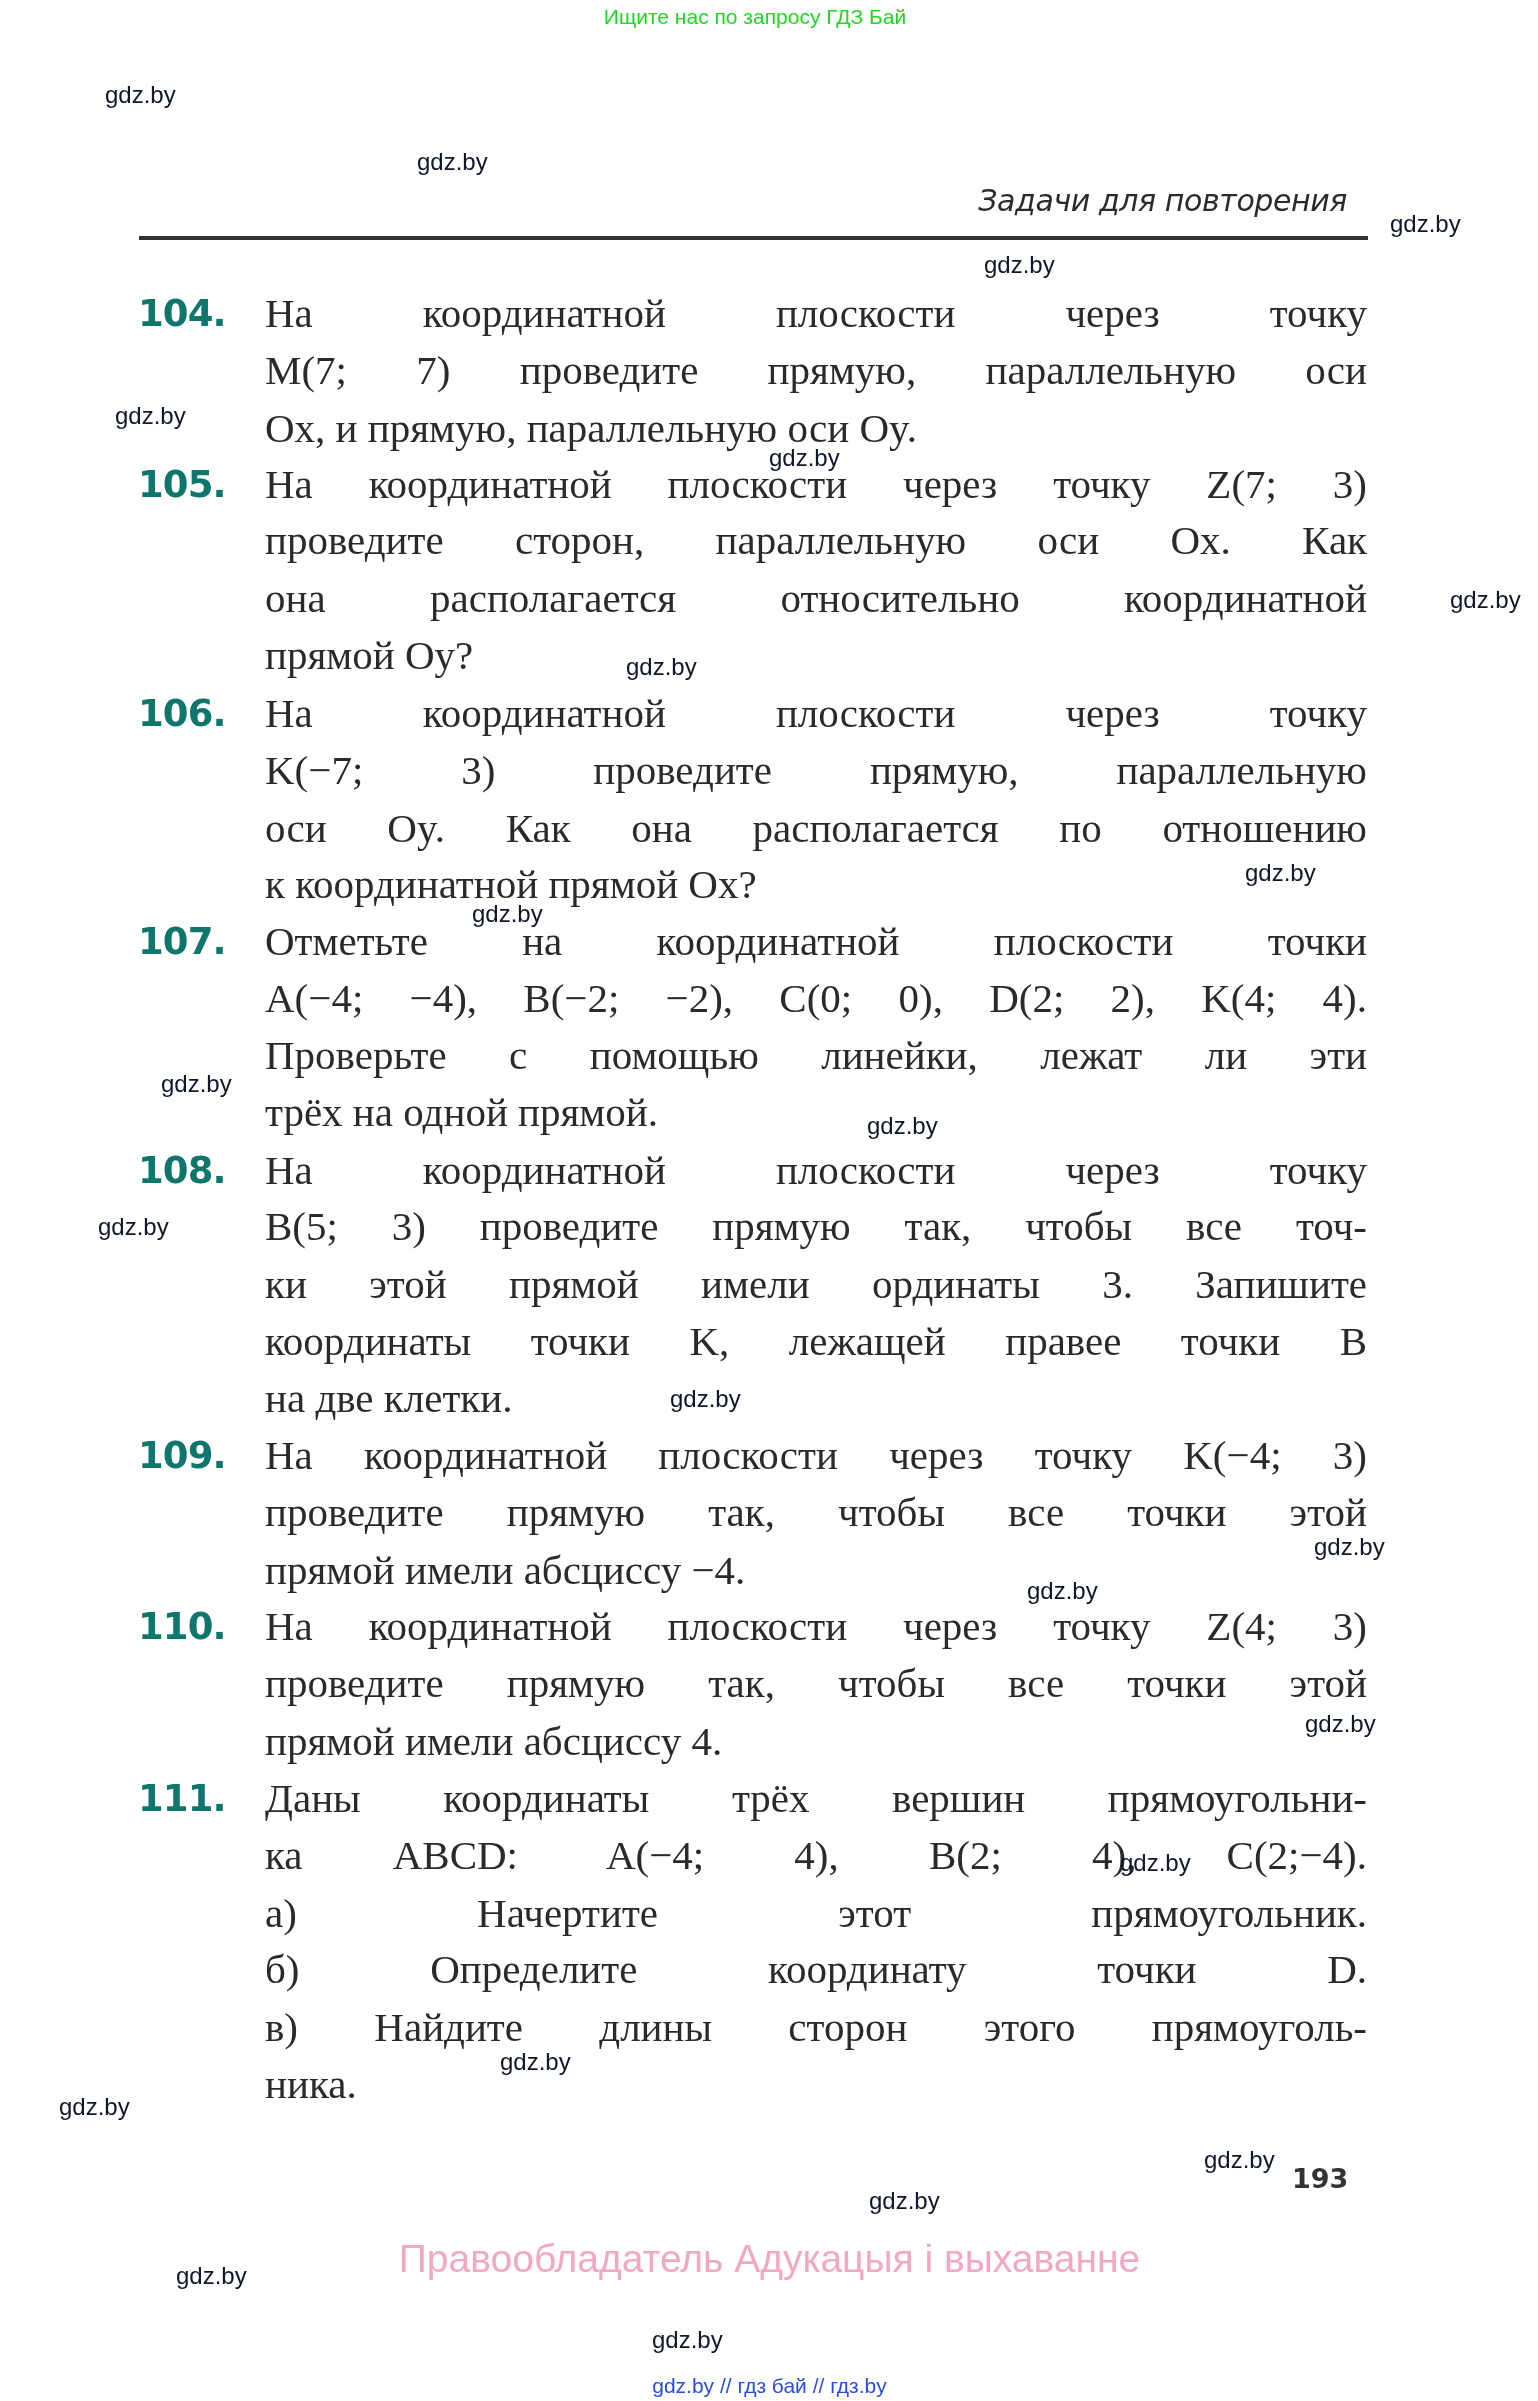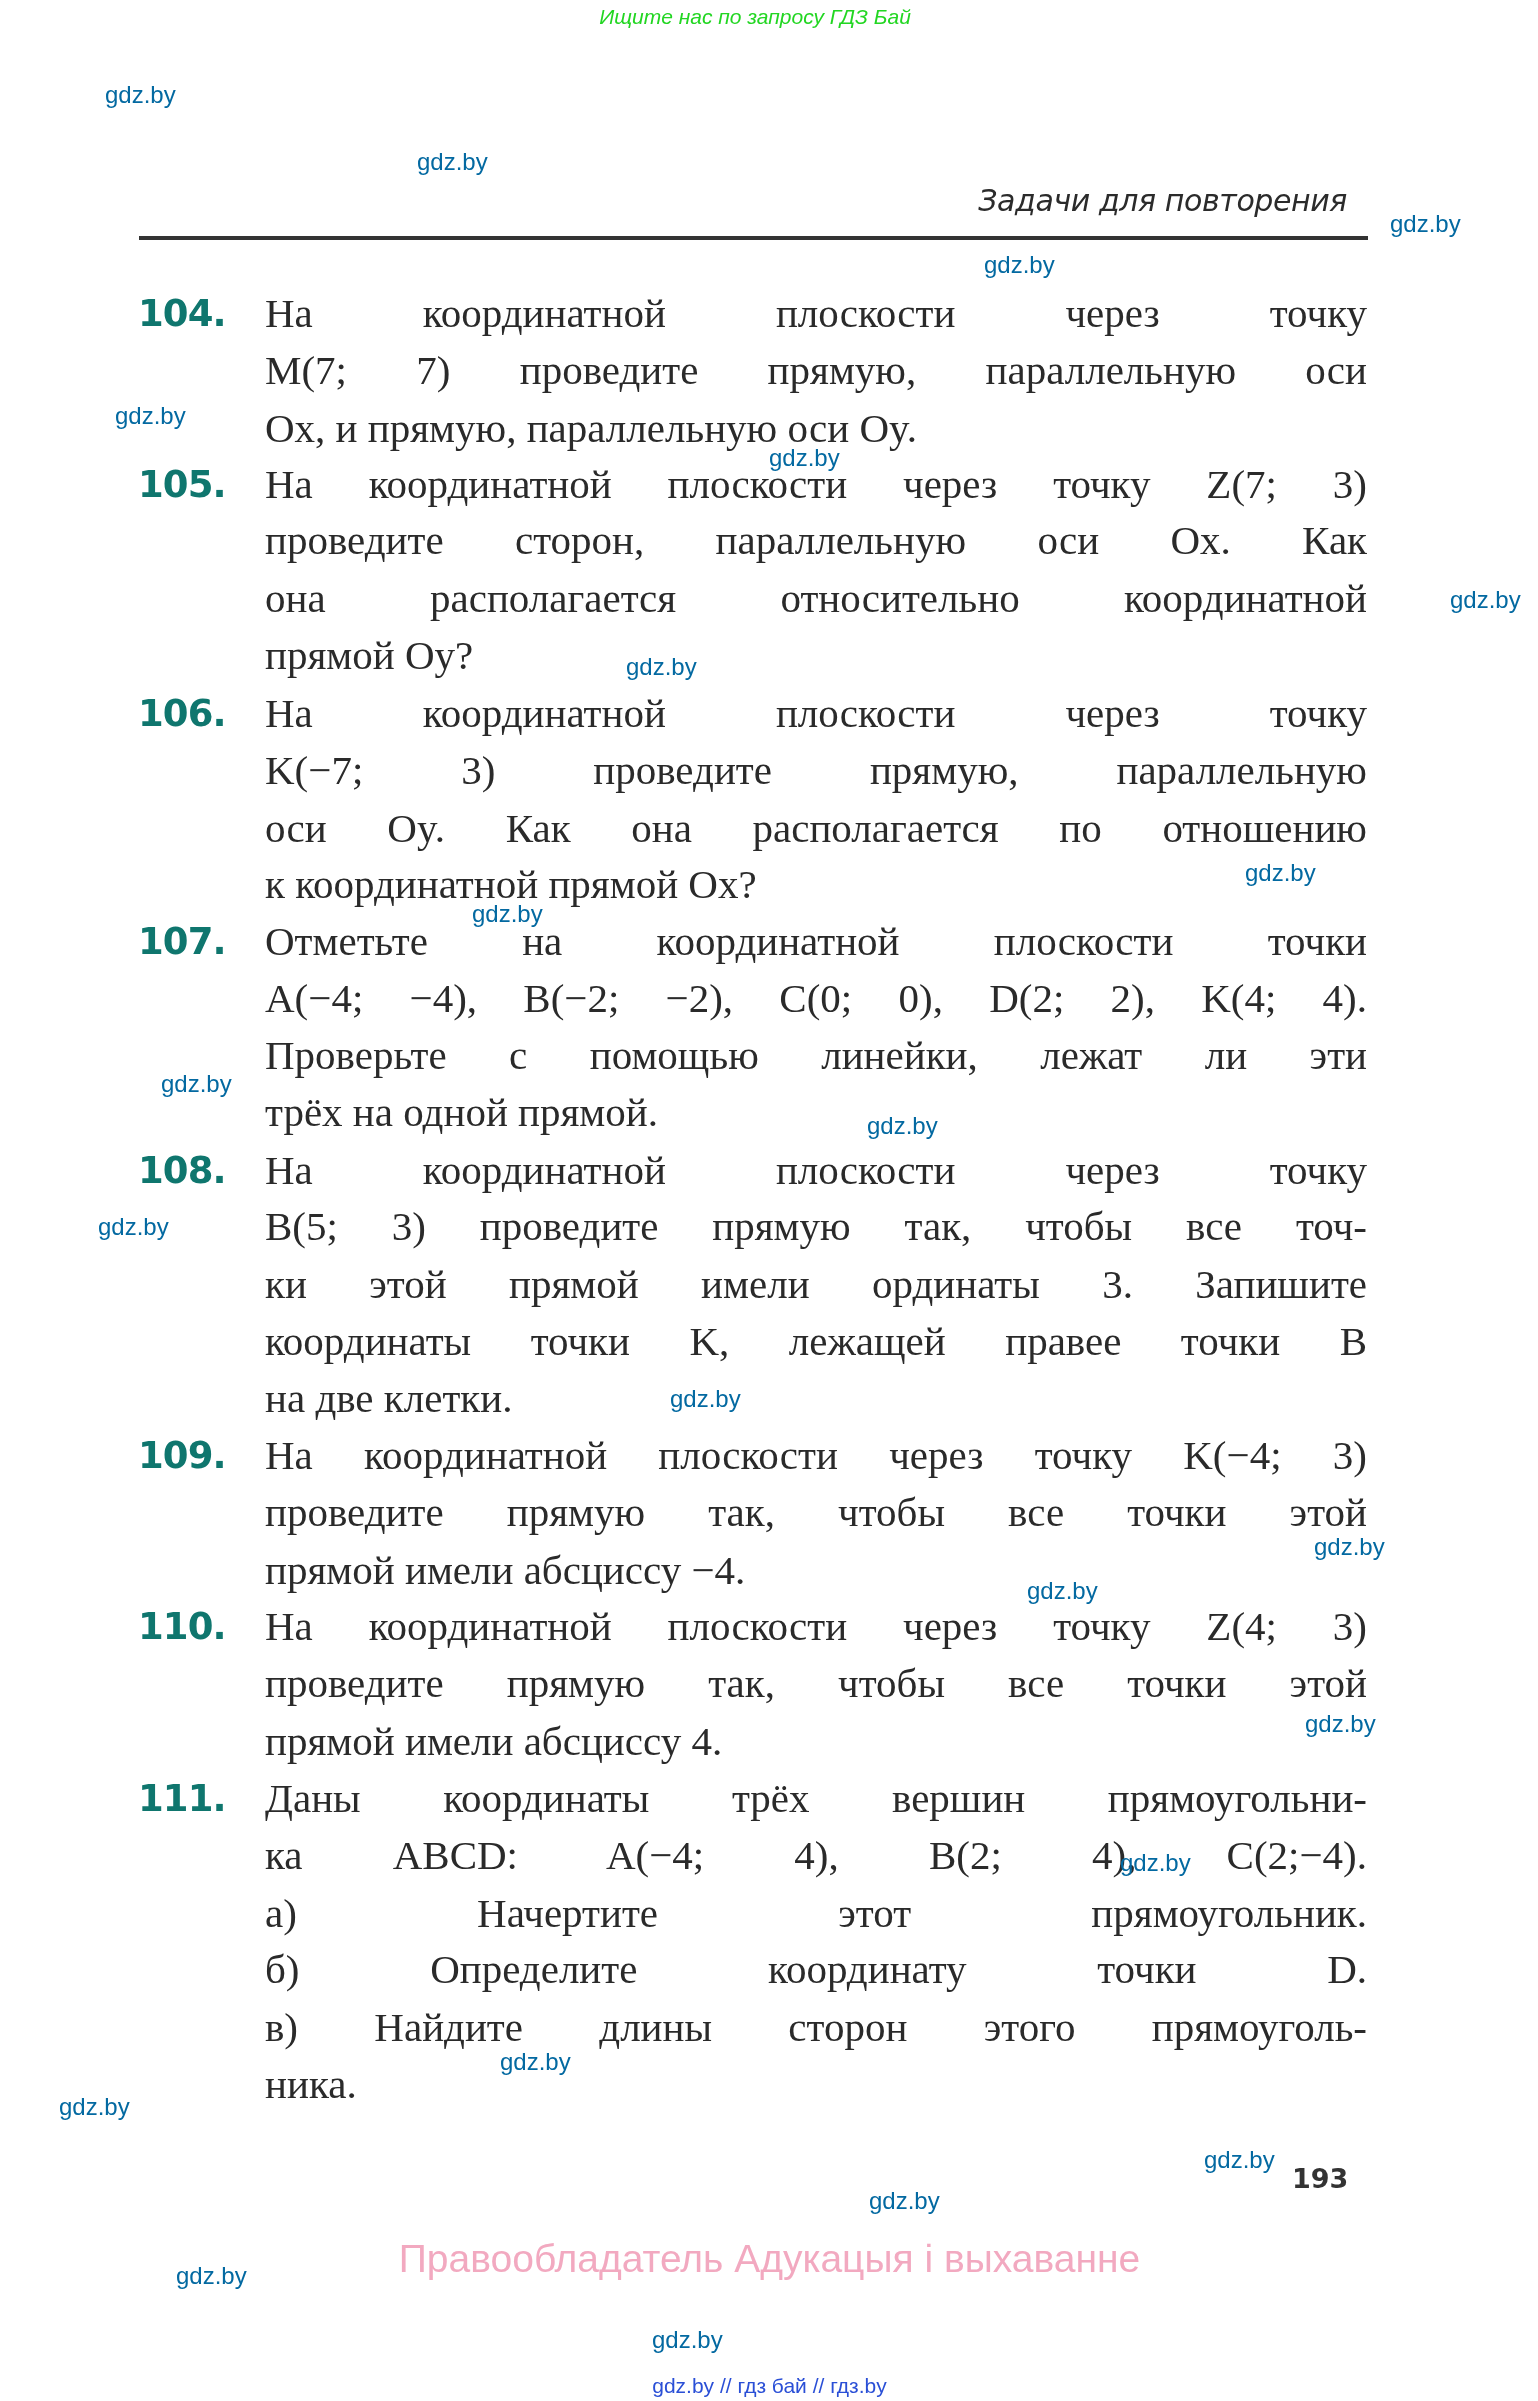--- a/index.html
+++ b/index.html
@@ -1,19 +1,19 @@
 <!DOCTYPE html>
 <html style="font-size:14px"><head>
 <meta charset="utf-8">
 <style>
   html,body{margin:0;padding:0;}
   body{width:1539px;height:2401px;position:relative;background:#ffffff;overflow:hidden;font-family:"DejaVu Serif",serif;}
   .abs{position:absolute;}
-  .top-banner{top:1.8px;left:0;width:1510px;text-align:center;color:#22d622;font-family:"Liberation Sans",sans-serif;font-size:21px;line-height:30px;font-style:italic;}
-  .wm{position:absolute;color:#0369a1;font-family:"Liberation Sans",sans-serif;font-size:24px;line-height:26.6px;white-space:nowrap;}
+  .top-banner{top:1.8px;left:0;width:1510px;text-align:center;color:#22d622;font-family:"Liberation Sans",sans-serif;font-size:21px;line-height:30px;}
+  .wm{position:absolute;color:#0f172a;font-family:"Liberation Sans",sans-serif;font-size:24px;line-height:26.6px;white-space:nowrap;}
   .header-title{top:183px;right:192px;font-family:"DejaVu Sans",sans-serif;font-style:italic;font-size:30px;color:#2b2b2b;letter-spacing:-0.4px;white-space:nowrap;}
   .header-rule{top:236px;left:139px;width:1229px;height:4.4px;background:#333333;}
   .line{position:absolute;left:265px;width:1102px;height:57px;font-family:Liberation Serif, serif;font-size:41px;line-height:57px;color:#2a2a2a;white-space:nowrap;text-align:justify;text-align-last:justify;}
   .line.last{text-align-last:left;}
   .num{position:absolute;left:138px;font-family:"DejaVu Sans",sans-serif;font-weight:bold;font-size:37px;line-height:57px;color:#0f766e;letter-spacing:-0.9px;}
   .page-num{top:2163px;left:1292px;font-family:"DejaVu Sans",sans-serif;font-weight:bold;font-size:27px;color:#333;}
   .owner{top:2237px;left:0;width:1539px;text-align:center;font-family:"Liberation Sans",sans-serif;font-size:39px;color:#f2a9c0;}
   .footer-links{top:2374px;left:0;width:1539px;text-align:center;font-family:"Liberation Sans",sans-serif;font-size:21px;color:#2a4fd6;}
 </style>
 </head>

